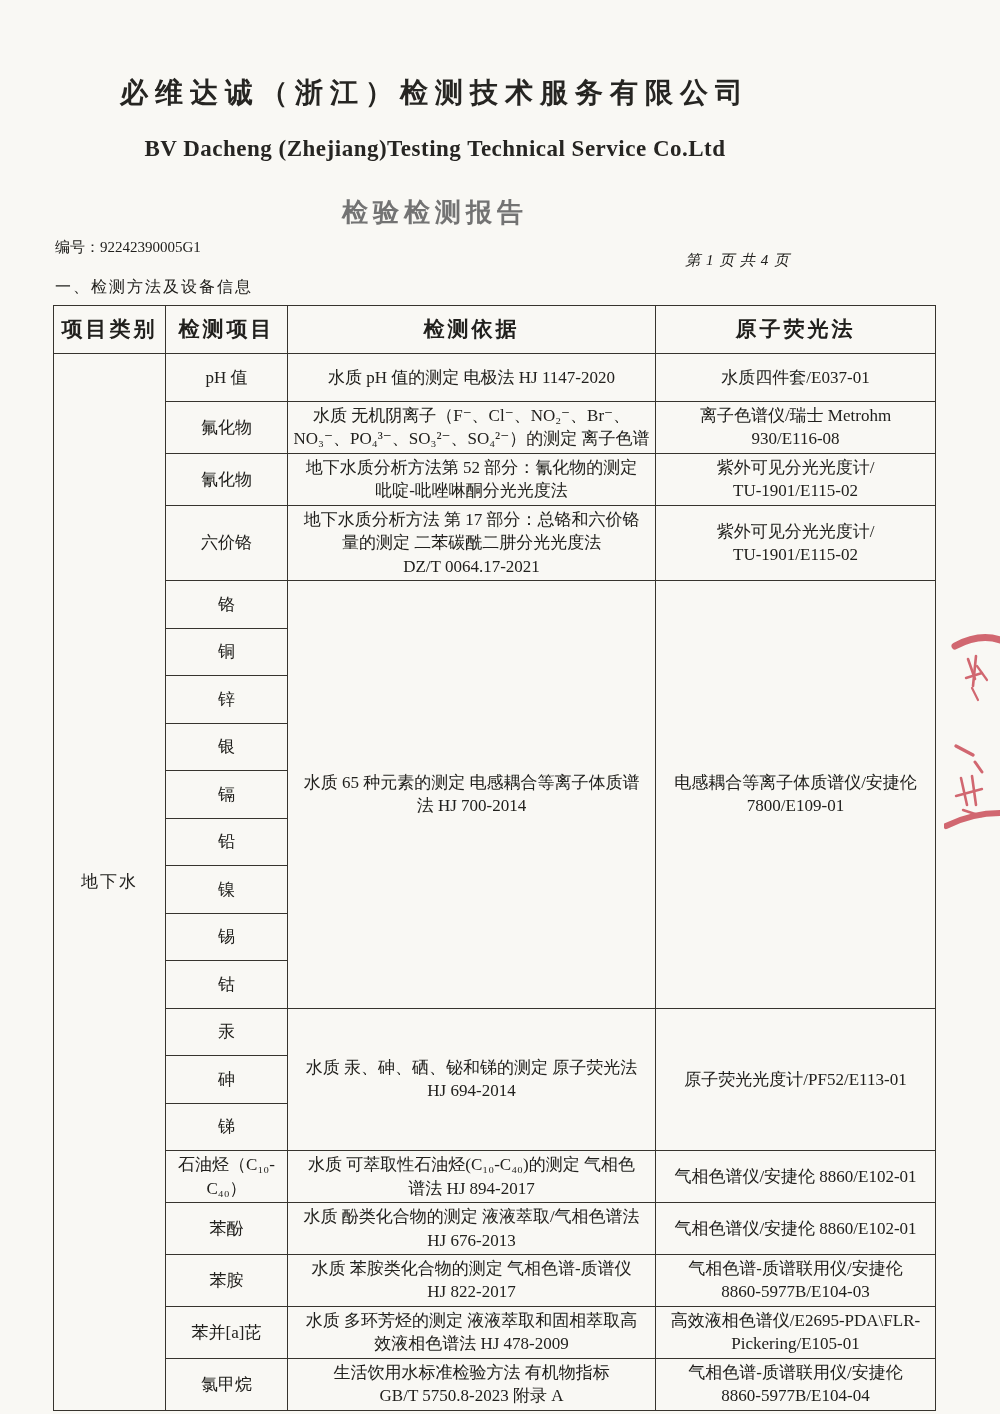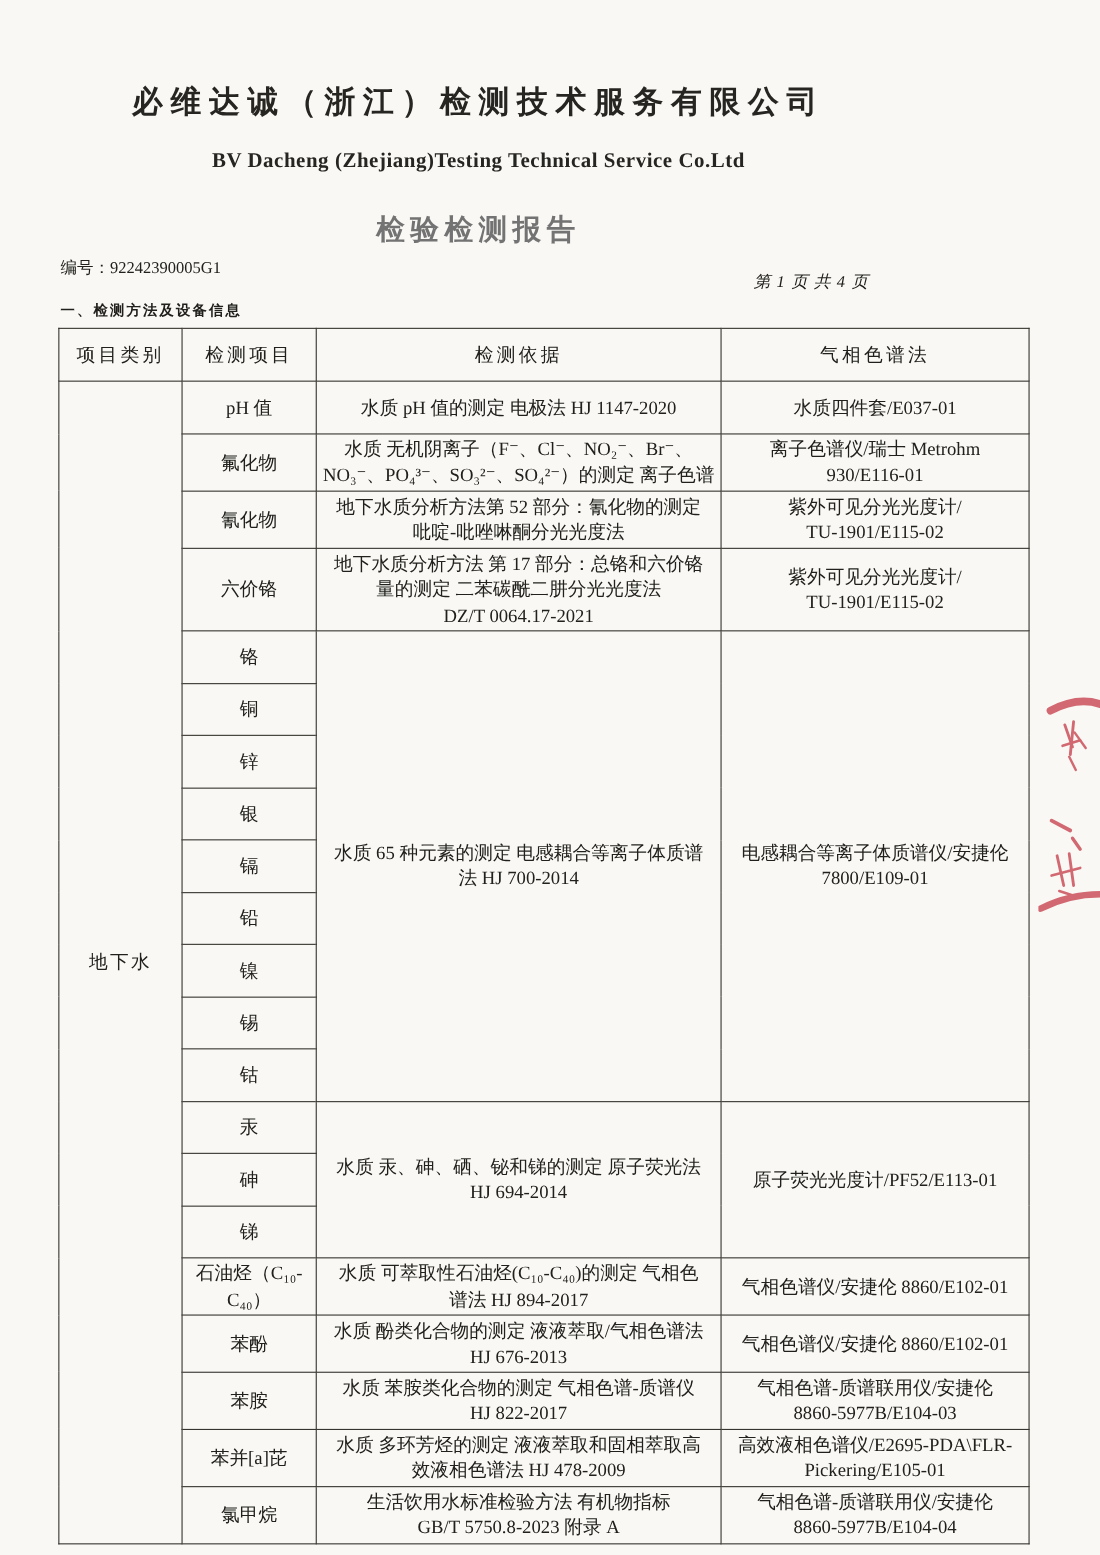--- a/index.html
+++ b/index.html
@@ -15,21 +15,21 @@
   .company-cn{
     padding-top:74px;
     text-align:center;
     font-size:28px; font-weight:700;
     letter-spacing:7px;
     color:#262522;
   }
   .company-en{
     margin-top:24px;
     text-align:center;
-    font-size:19px; font-weight:700;
+    font-size:23px; font-weight:700;
     letter-spacing:0.5px;
     color:#262522;
   }
   .report-title{
     margin-top:33px;
     text-align:center;
     font-size:26px; font-weight:700;
     letter-spacing:5px;
     color:#737373;
   }
@@ -37,43 +37,43 @@
     margin:8px 80px 0 55px;
     display:flex;
     justify-content:space-between;
     align-items:flex-start;
     font-size:15px;
     gap:34px;
   }
   .page-indicator{position:relative; top:13px; letter-spacing:1px;font-style:italic;}
   .section-heading{
     margin:20px 0 7px 55px;
-    font-size:13px; font-weight:700;
+    font-size:16px; font-weight:400;
     letter-spacing:2px;
   }
 
   table.methods{
     margin-left:53px;
     width:882px;
     border-collapse:collapse;
     table-layout:fixed;
   }
   table.methods th, table.methods td{
     border:1.6px solid #37342e;
     text-align:center;
     vertical-align:middle;
     padding:2px 5px;
     font-size:17px;
     line-height:1.38;
   }
   table.methods thead tr{height:48px;}
   table.methods th{
-    font-weight:400;
+    font-weight:700;
     letter-spacing:3px;
-    font-size:17px;
+    font-size:21px;
   }
   .col-cat{letter-spacing:2px; font-size:18px;}
   .col-item{white-space:pre-line; font-size:17.5px;}
   .col-method{white-space:pre-line;}
   .col-instr{white-space:pre-line;}
 
   .seal{
     position:absolute;
     left:944px; top:626px;
     width:56px; height:218px;
@@ -104,36 +104,36 @@
       <col style="width:112px">
         <col style="width:122px">
         <col style="width:368px">
         <col style="width:280px">
     </colgroup>
     <thead>
       <tr>
         <th>项目类别</th>
         <th>检测项目</th>
         <th>检测依据</th>
-        <th>气相色谱法</th>
+        <th>原子荧光法</th>
       </tr>
     </thead>
     <tbody id="tbody-rows">
         <tr style="height: 48px;">
           <td class="col-cat" rowspan="21">地下水</td>
           <td class="col-item">pH 值</td>
           <td class="col-method" rowspan="1">水质 pH 值的测定 电极法  HJ 1147-2020</td>
           <td class="col-instr" rowspan="1">水质四件套/E037-01</td>
         </tr>
         <tr style="height: 50px;">
           <td class="col-item">氟化物</td>
           <td class="col-method" rowspan="1">水质 无机阴离子（F⁻、Cl⁻、NO₂⁻、Br⁻、
 NO₃⁻、PO₄³⁻、SO₃²⁻、SO₄²⁻）的测定 离子色谱</td>
           <td class="col-instr" rowspan="1">离子色谱仪/瑞士 Metrohm
-930/E116-01</td>
+930/E116-08</td>
         </tr>
         <tr style="height: 48px;">
           <td class="col-item">氰化物</td>
           <td class="col-method" rowspan="1">地下水质分析方法第 52 部分：氰化物的测定
 吡啶-吡唑啉酮分光光度法</td>
           <td class="col-instr" rowspan="1">紫外可见分光光度计/
 TU-1901/E115-02</td>
         </tr>
         <tr style="height: 68px;">
           <td class="col-item">六价铬</td>

